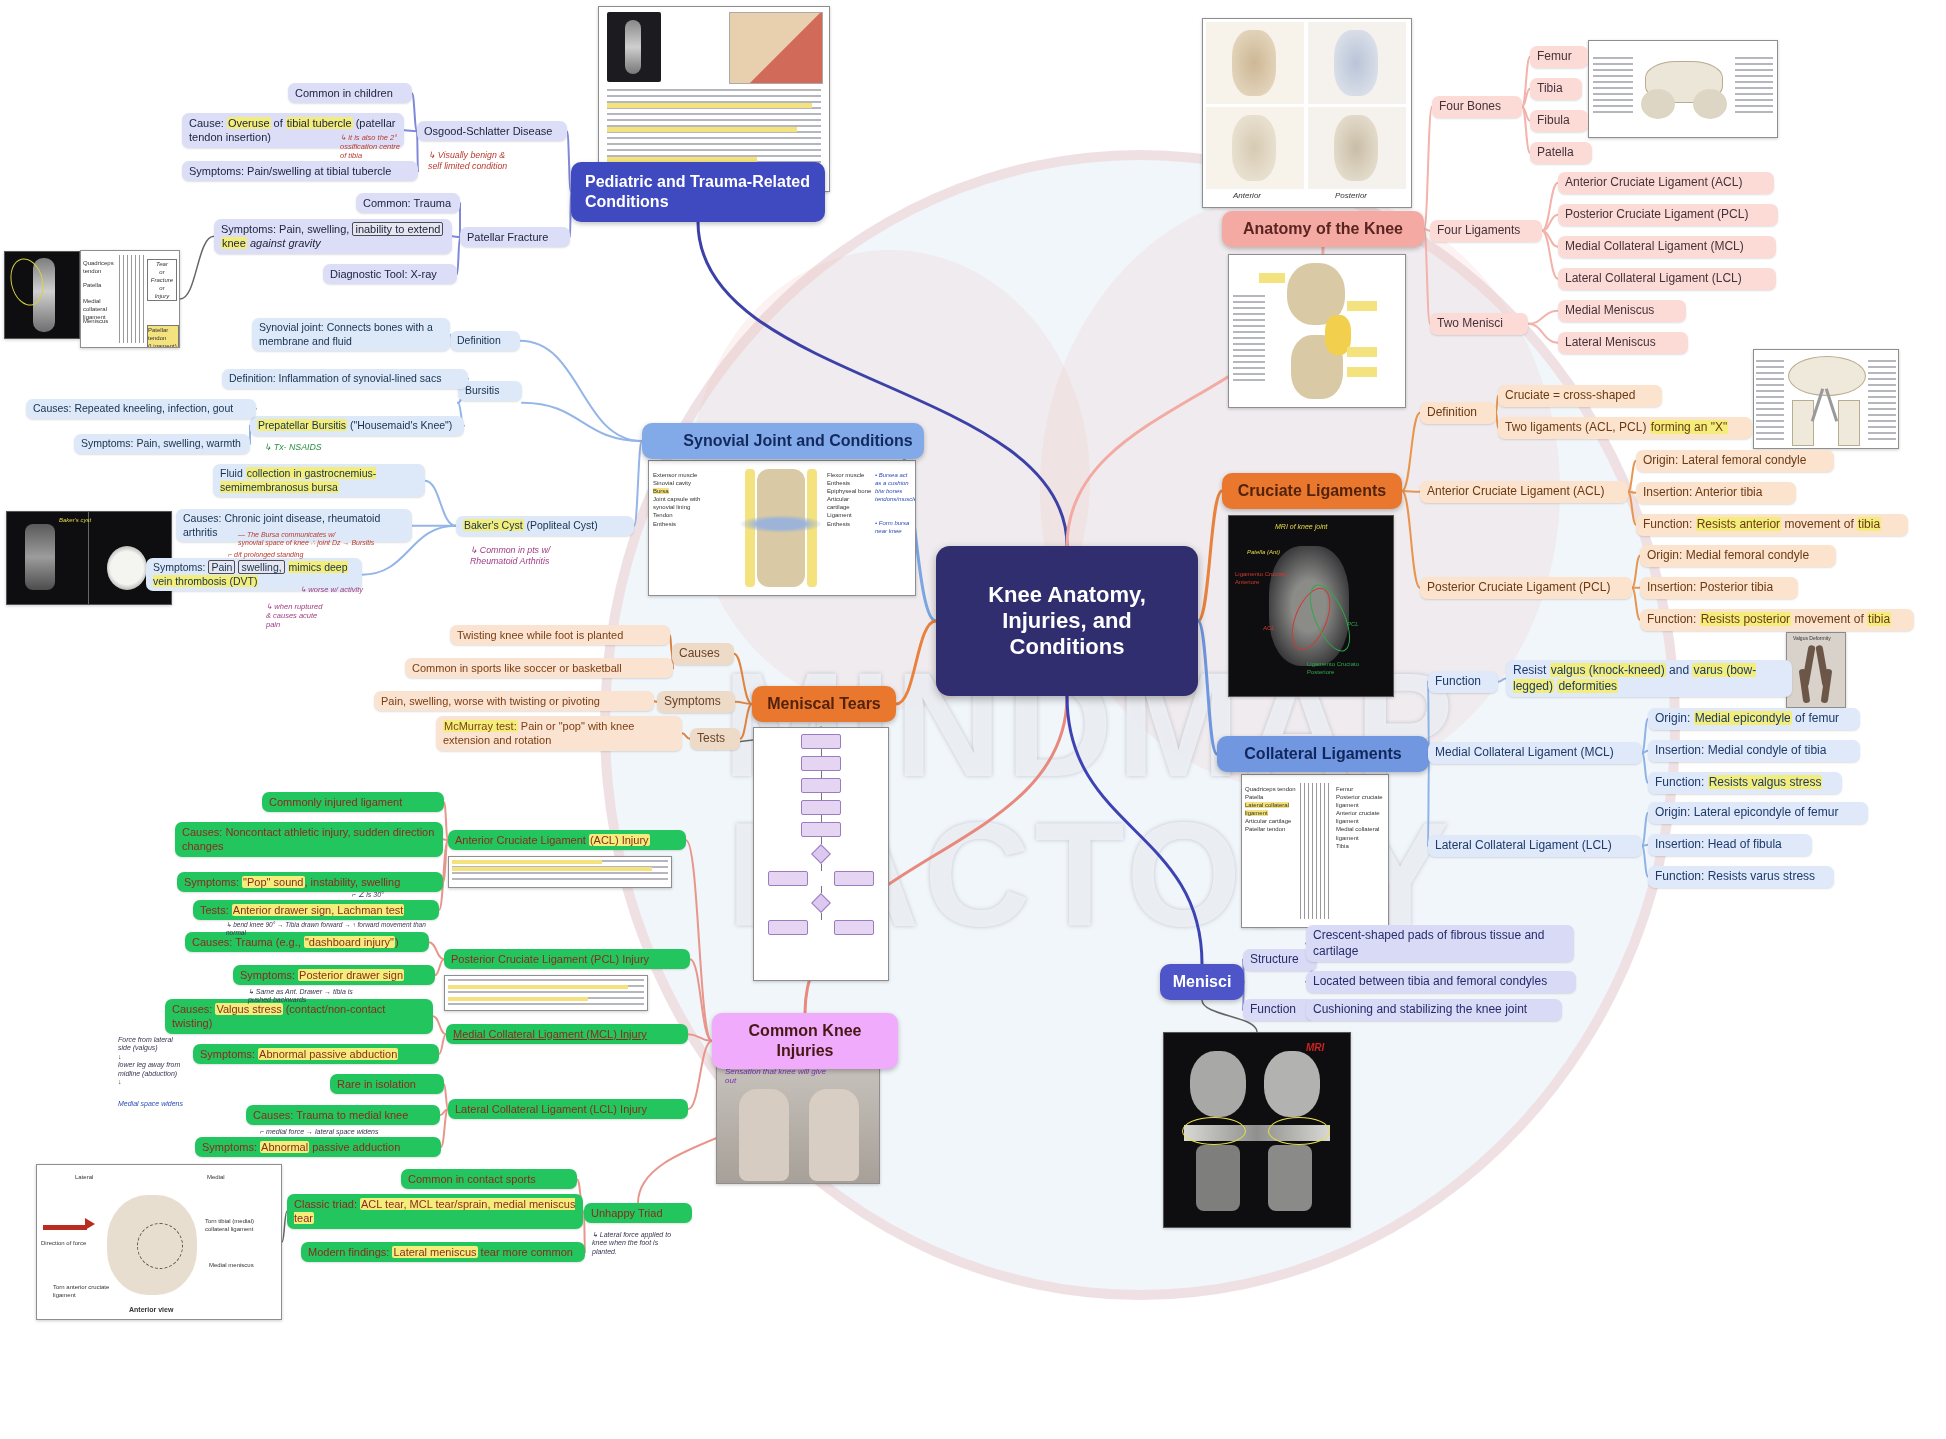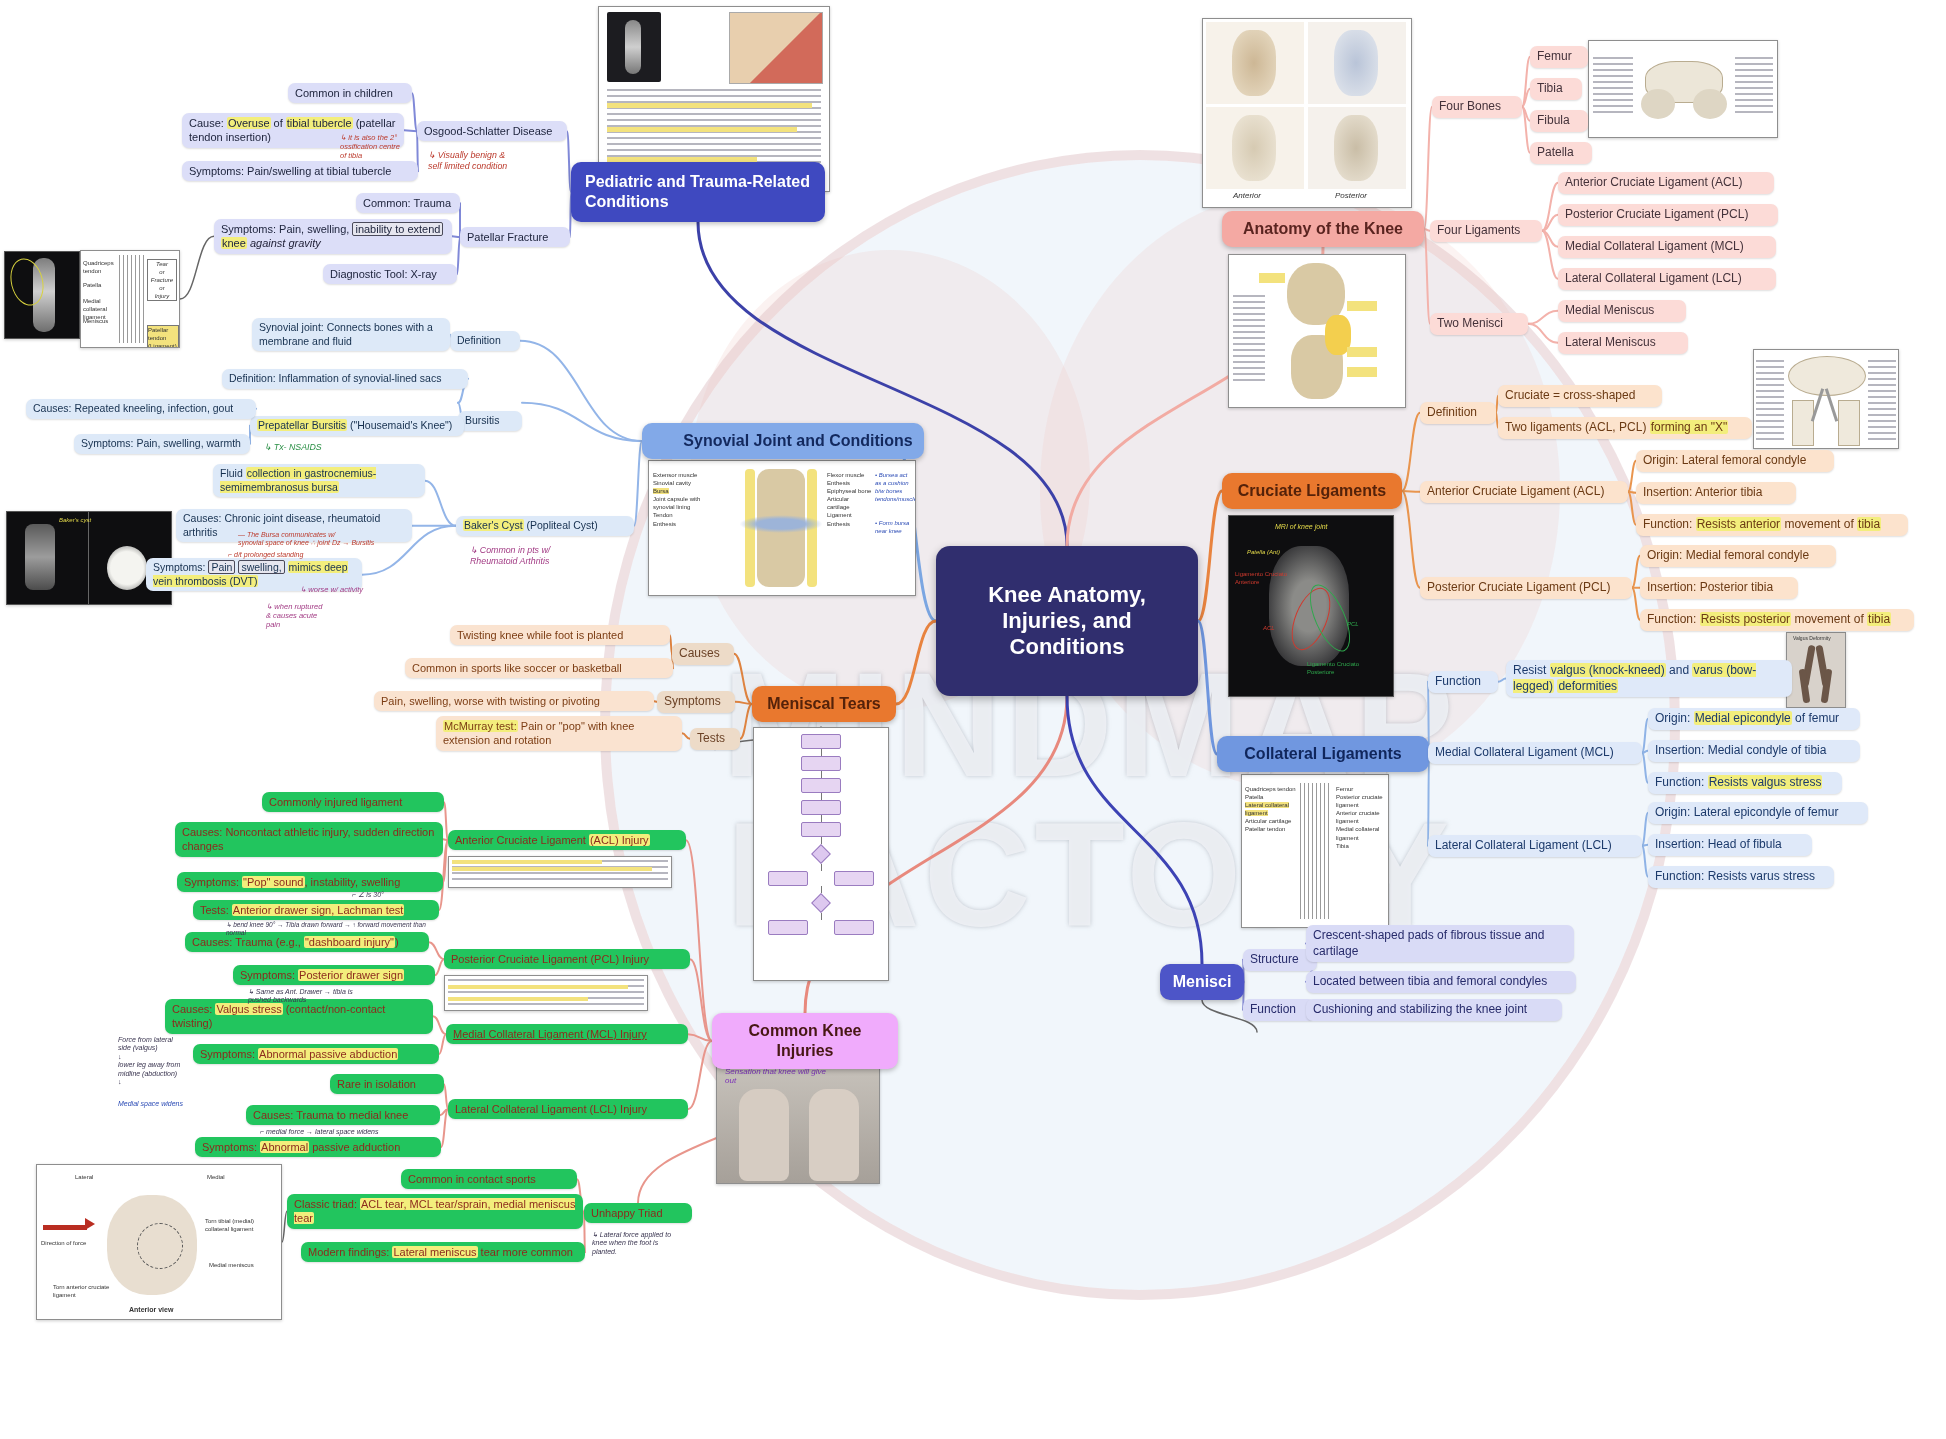--- a/index.html
+++ b/index.html
@@ -219,21 +219,21 @@
     <div class="imglab" style="left:66px;top:8px;width:28px;border:1px solid #777;font-style:italic;white-space:pre-line;text-align:center;">Tear
 or
 Fracture
 or
 Injury</div>
   </div>
 
   <div class="sec sec-syn" id="syn-t" style="left:642px;top:423px;width:232px;padding-left:40px;">Synovial Joint and Conditions</div>
   <div class="node gs" id="def-l" style="left:450px;top:331px;width:56px;">Definition</div>
   <div class="node gs" id="syn-def" style="left:252px;top:318px;width:184px;">Synovial joint: Connects bones with a membrane and fluid</div>
-  <div class="node gs" id="burs-l" style="left:458px;top:411px;width:50px;">Bursitis</div>
+  <div class="node gs" id="burs-l" style="left:458px;top:381px;width:50px;">Bursitis</div>
   <div class="node gs" id="burs-def" style="left:222px;top:369px;width:232px;">Definition: Inflammation of synovial-lined sacs</div>
   <div class="node gs" id="prepat" style="left:250px;top:416px;width:200px;"><span class="hl">Prepatellar Bursitis</span><span> ("Housemaid's Knee")</span></div>
   <div class="hw hw-green" style="left:264px;top:442px;">↳ Tx- NSAIDS</div>
   <div class="node gs" id="burs-ca" style="left:26px;top:399px;width:216px;">Causes: Repeated kneeling, infection, gout</div>
   <div class="node gs" id="burs-sy" style="left:74px;top:434px;width:162px;">Symptoms: Pain, swelling, warmth</div>
   <div class="node gs" id="bakers" style="left:456px;top:516px;width:164px;"><span class="hl">Baker's Cyst</span><span> (Popliteal Cyst)</span></div>
   <div class="hw hw-purple" style="left:470px;top:545px;">↳ Common in pts w/
 Rheumatoid Arthritis</div>
   <div class="node gs" id="fluid" style="left:213px;top:464px;width:198px;"><span>Fluid </span><span class="hl">collection in gastrocnemius-semimembranosus bursa</span></div>
   <div class="node gs" id="bak-ca" style="left:176px;top:509px;width:222px;">Causes: Chronic joint disease, rheumatoid arthritis</div>
@@ -494,14 +494,24 @@
       <div>Tibia</div>
     </div>
   </div>
 
   <div class="sec sec-mns" id="mns-t" style="left:1160px;top:964px;width:64px;">Menisci</div>
   <div class="node gn f12" id="str-l" style="left:1243px;top:949px;width:60px;">Structure</div>
   <div class="node gn f12" id="cres" style="left:1306px;top:925px;width:254px;">Crescent-shaped pads of fibrous tissue and cartilage</div>
   <div class="node gn f12" id="loc" style="left:1306px;top:971px;width:256px;">Located between tibia and femoral condyles</div>
   <div class="node gn f12" id="fun-l" style="left:1243px;top:999px;width:58px;">Function</div>
   <div class="node gn f12" id="cush" style="left:1306px;top:999px;width:242px;">Cushioning and stabilizing the knee joint</div>
+  <div class="img img-dark" id="mmri-img" style="left:1163px;top:1032px;width:186px;height:194px;">
+    <div style="position:absolute;left:26px;top:18px;width:56px;height:66px;background:#a8a8a6;border-radius:45%;"></div>
+    <div style="position:absolute;left:100px;top:18px;width:56px;height:66px;background:#b2b2b0;border-radius:45%;"></div>
+    <div style="position:absolute;left:20px;top:92px;width:146px;height:16px;background:linear-gradient(90deg,#d8d8d4,#8f8f8d,#d8d8d4);"></div>
+    <div style="position:absolute;left:18px;top:84px;width:62px;height:26px;border:1.5px solid #e8df4a;border-radius:50%;"></div>
+    <div style="position:absolute;left:104px;top:84px;width:60px;height:26px;border:1.5px solid #e8df4a;border-radius:50%;"></div>
+    <div style="position:absolute;left:32px;top:112px;width:44px;height:66px;background:#7e7e7c;border-radius:8px;"></div>
+    <div style="position:absolute;left:104px;top:112px;width:44px;height:66px;background:#8a8a88;border-radius:8px;"></div>
+    <div class="imglab" style="left:142px;top:8px;color:#cc2222;font-weight:700;font-style:italic;font-size:10px;">MRI</div>
+  </div>
 
 </div>
 
 </body></html>

